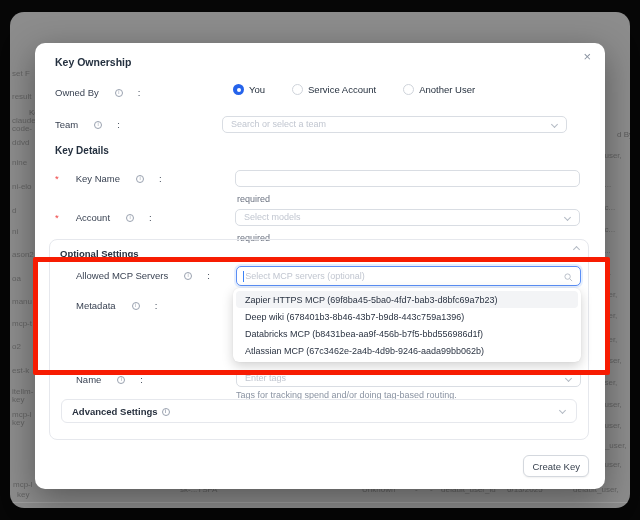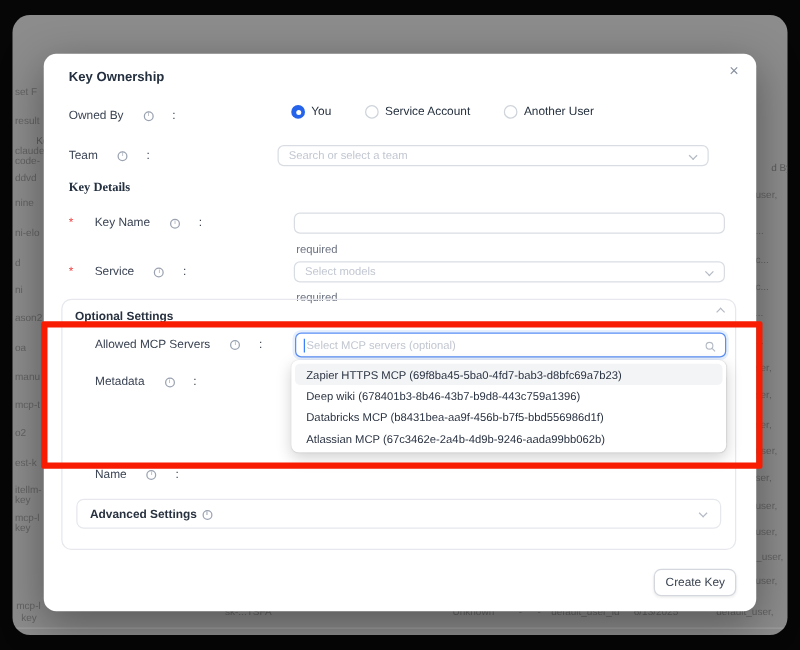--- a/index.html
+++ b/index.html
@@ -14,21 +14,21 @@
   
   .modal { position:absolute; left:35px; top:43px; width:570px; height:446px; background:#fff; border-radius:10px; box-shadow:0 10px 34px rgba(0,0,0,.38); z-index:10; }
   .modal-title { position:absolute; left:20px; top:13px; font-size:10.5px; font-weight:700; color:#24303f; }
   .close { position:absolute; right:14px; top:7px; font-size:13px; color:#8a93a1; cursor:pointer; line-height:1; }
 
   .flabel { position:absolute; display:flex; align-items:center; gap:16px; font-size:9.5px; color:#3a4353; line-height:1; }
   .flabel .colon { margin-left:-1px; }
   .info { width:8px; height:8px; border:1px solid #9aa2b0; border-radius:50%; display:inline-flex; align-items:center; justify-content:center; }
   .info span { font-size:5.5px; color:#9aa2b0; line-height:1; }
   .req-mark { color:#ef4444; margin-right:1px; }
-  .section-h { position:absolute; font-size:10px; font-weight:700; color:#24303f; line-height:1;font-family:Liberation Serif, serif; }
+  .section-h { position:absolute; font-size:10px; font-weight:700; color:#24303f; line-height:1; }
   .req-msg { position:absolute; font-size:9px; color:#6b7280; line-height:1; }
 
   .ctrl { position:absolute; background:#fff; border:1px solid #d9dde3; border-radius:5px; display:flex; align-items:center; padding:0 8px; font-size:9px; line-height:1; }
   .ph { color:#c1c6d0; white-space:nowrap; overflow:hidden; }
   .chv { width:5px; height:5px; border-right:1.1px solid #b3bac4; border-bottom:1.1px solid #b3bac4; position:absolute; }
   .chv.down { transform:rotate(45deg); right:9px; top:5px; }
   .chv.up { transform:rotate(-135deg); right:9px; top:7px; }
 
   .radio-row { position:absolute; display:flex; align-items:center; gap:27px; }
   .radio-item { display:flex; align-items:center; gap:5px; font-size:9.5px; color:#25303e; }
@@ -158,21 +158,21 @@
       </span>
     <span class="colon">:</span>
   </div>
   <div class="ctrl" style="left:200px;top:127px;width:345px;height:17px">
     <span></span>
   </div>
   <div class="req-msg" style="left:202px;top:152px">required</div>
 
   <div class="flabel" style="left:20px;top:170px">
     <span class="req-mark">*</span>
-    <span>Service</span>
+    <span>Account</span>
     <span class="info">
         <span>i</span>
       </span>
     <span class="colon">:</span>
   </div>
   <div class="ctrl" style="left:200px;top:166px;width:345px;height:17px">
     <span class="ph">Select models</span>
     <span class="chv down"></span>
   </div>
   <div class="req-msg" style="left:202px;top:191px">required</div>
@@ -208,20 +208,25 @@
     </div>
     <div class="tarea" style="left:186px;top:57px;width:345px;height:62px"></div>
 
     <div class="flabel" style="left:26px;top:135px">
       <span>Name</span>
       <span class="info">
           <span>i</span>
         </span>
       <span class="colon">:</span>
     </div>
+    <div class="ctrl" style="left:186px;top:130px;width:345px;height:17px">
+      <span class="ph">Enter tags</span>
+      <span class="chv down"></span>
+    </div>
+    <div class="help" style="left:186px;top:151px">Tags for tracking spend and/or doing tag-based routing.</div>
 
     <div class="adv-card">
       <div class="adv-label">
         <span>Advanced Settings</span>
         <span class="info">
             <span>i</span>
           </span>
       </div>
       <span class="chv down" style="right:11px;top:8px"></span>
     </div>

